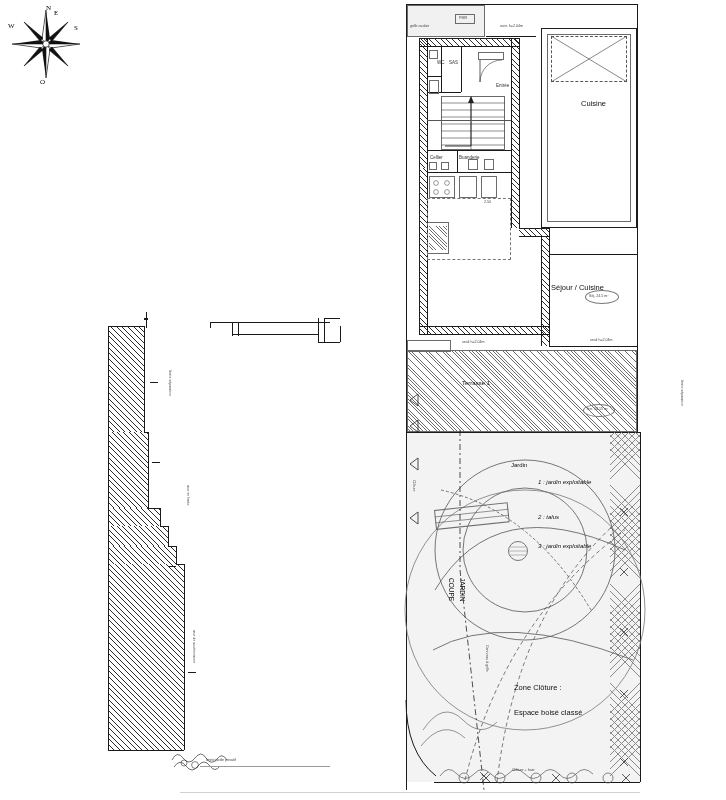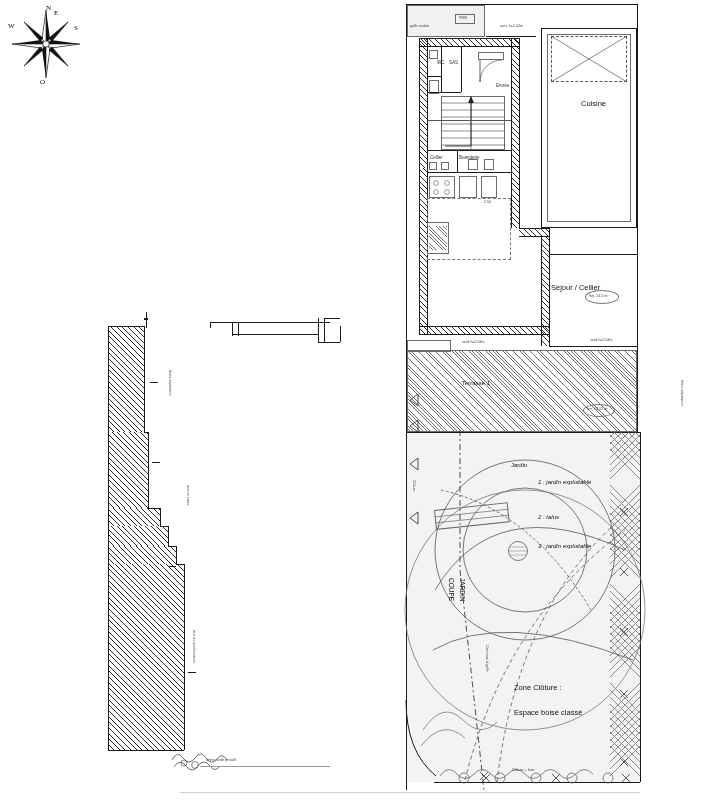--- a/index.html
+++ b/index.html
@@ -278,21 +278,21 @@
     <div class="ln hl" style="left:519px; top:236px; width:30px;"></div>
     <div class="hatch-diag" style="left:519px; top:228px; width:30px; height:8px;"></div>
     <div class="ln vl" style="left:549px; top:228px; height:118px;"></div>
     <div class="ln vl" style="left:541px; top:236px; height:110px;"></div>
     <div class="hatch-diag" style="left:541px; top:236px; width:8px; height:110px;"></div>
 
     <div class="ln hl" style="left:419px; top:334px; width:130px;"></div>
     <div class="ln hl" style="left:419px; top:326px; width:130px;"></div>
     <div class="hatch-diag" style="left:419px; top:326px; width:130px; height:8px;"></div>
 
-    <div class="txt md" style="left:551px; top:284px;">Séjour / Cellier</div>
+    <div class="txt md" style="left:551px; top:284px;">Séjour / Cuisine</div>
     <div class="circle" style="left:585px; top:290px; width:34px; height:14px; border-radius:50%;"></div>
     <div class="txt xs" style="left:589px; top:294px;">Séj. 24.5 m²</div>
 
     <div class="box-dashthin" style="left:427px; top:198px; width:84px; height:62px;"></div>
     <div class="ln hl thin" style="left:427px; top:120px; width:84px; height:0.7px;"></div>
 
     <div class="ln hl" style="left:549px; top:254px; width:88px;"></div>
     <div class="ln hl" style="left:549px; top:346px; width:88px;"></div>
     <div class="txt xs" style="left:590px; top:338px;">seuil h=2.04m</div>
 

